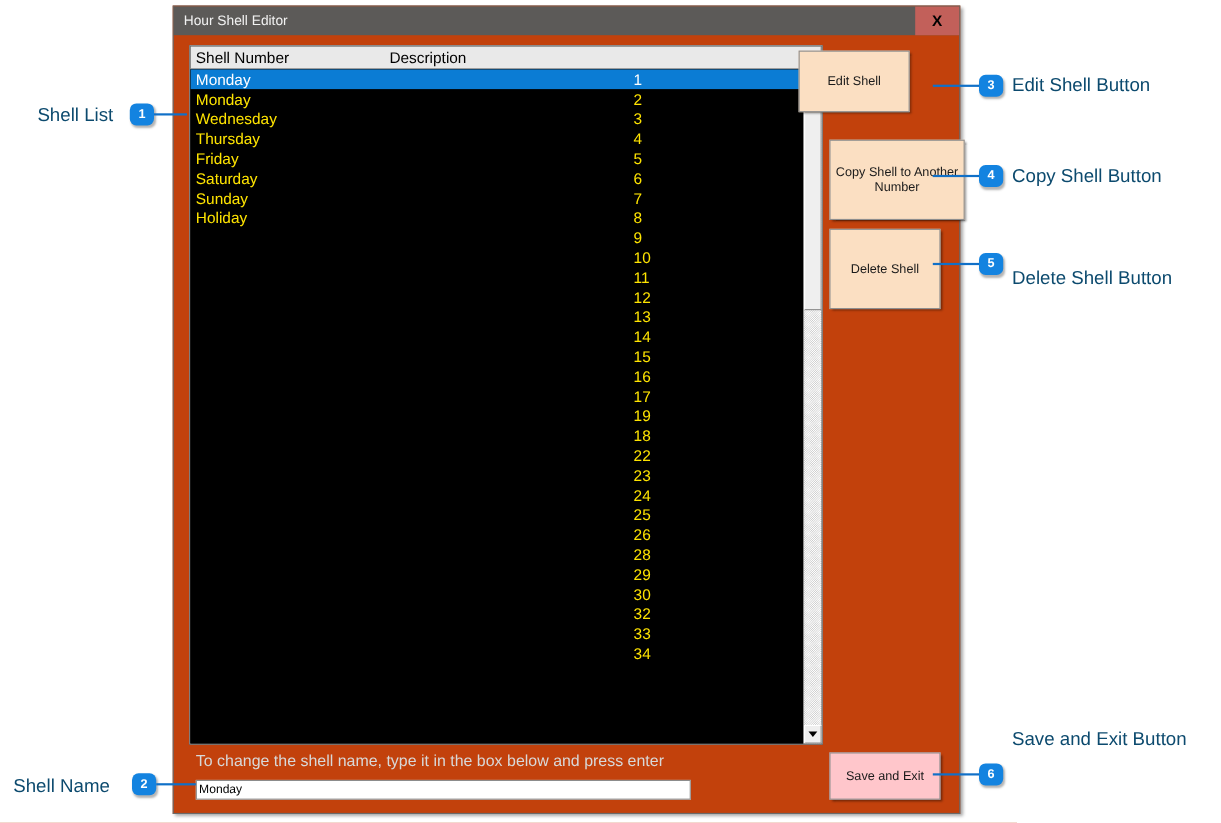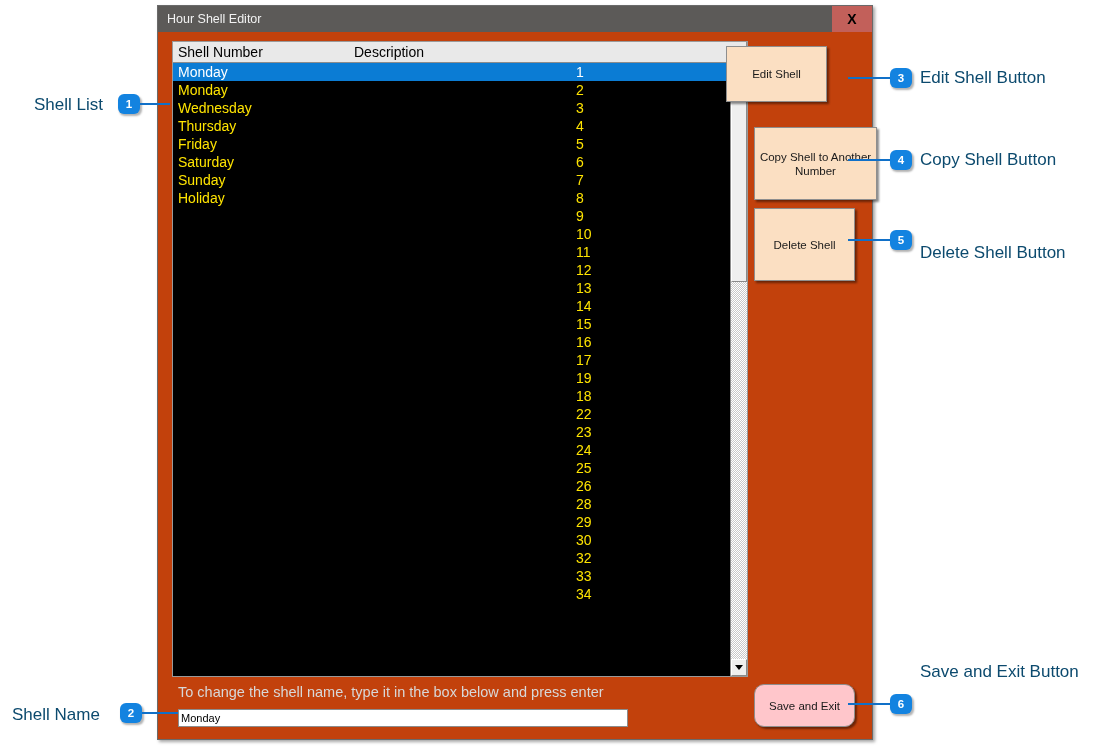--- a/index.html
+++ b/index.html
@@ -216,21 +216,20 @@
     display: flex;
     align-items: center;
     justify-content: center;
   }
   #btn-edit   { left: 568px; top: 40px;  width: 101px; height: 56px; }
   #btn-copy   { left: 596px; top: 121px; width: 123px; height: 73px; }
   #btn-delete { left: 596px; top: 202px; width: 101px; height: 73px; }
   #btn-save {
     left: 596px; top: 678px; width: 101px; height: 43px;
     background: #ffc6cb;
-    border-radius: 10px;
   }
 
   
   .callout-label {
     position: absolute;
     font-size: 17px;
     color: #0c4a6e;
     white-space: nowrap;
     line-height: 22px;
   }

